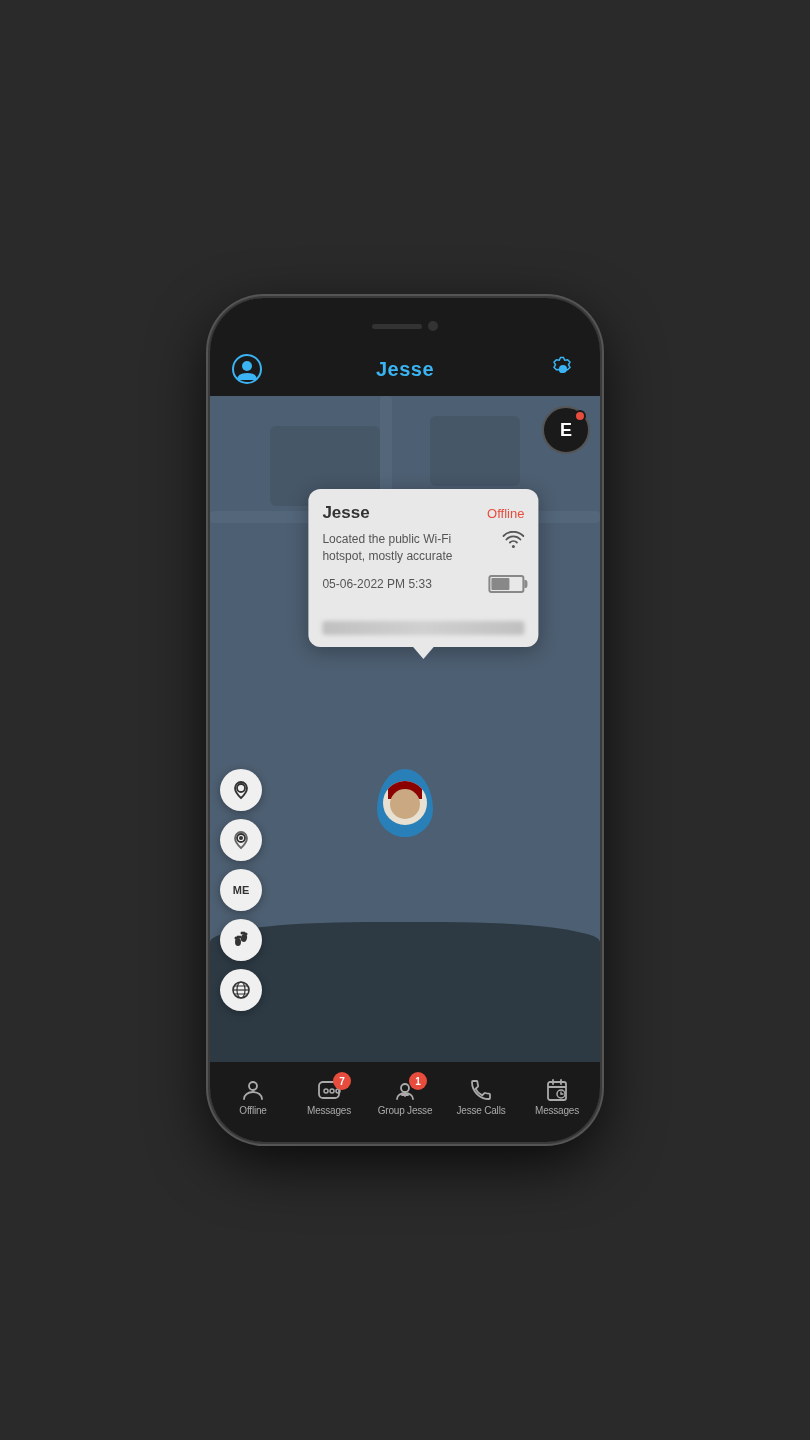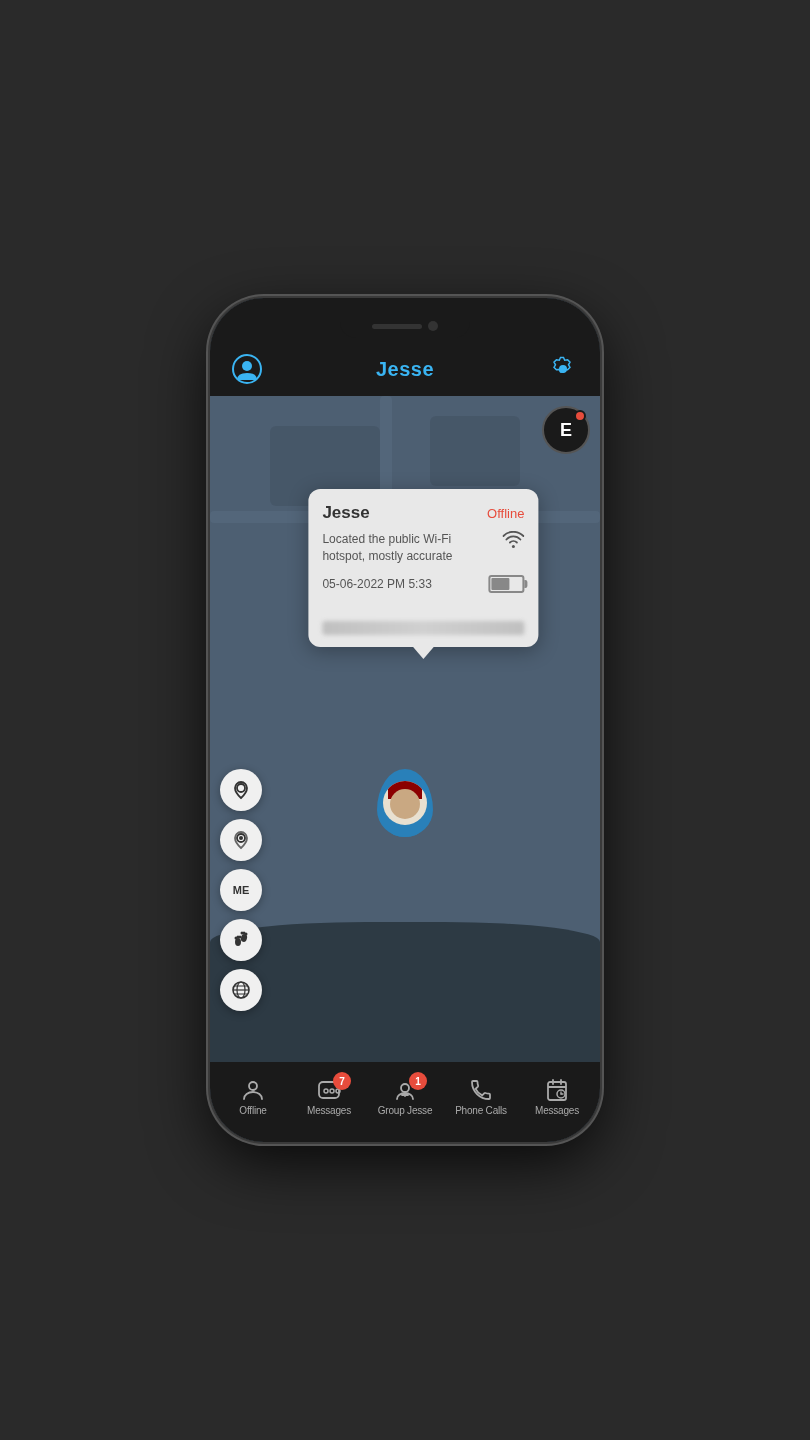--- a/index.html
+++ b/index.html
@@ -571,21 +571,21 @@
         </div>
         <span class="nav-label">Group Jesse</span>
       </div>
 
       <div class="nav-item">
         <div class="nav-icon">
           <svg width="24" height="24" viewBox="0 0 24 24" fill="none">
             <path d="M6.6 10.8c1.4 2.8 3.8 5.1 6.6 6.6l2.2-2.2c.3-.3.7-.4 1-.2 1.1.4 2.3.6 3.6.6.6 0 1 .4 1 1V20c0 .6-.4 1-1 1C10.6 21 3 13.4 3 4c0-.6.4-1 1-1h3.5c.6 0 1 .4 1 1 0 1.3.2 2.5.6 3.6.1.3 0 .7-.2 1L6.6 10.8z" stroke="#aaa" stroke-width="1.8" fill="none"></path>
           </svg>
         </div>
-        <span class="nav-label">Phone Calls</span>
+        <span class="nav-label">Jesse Calls</span>
       </div>
 
       <div class="nav-item">
         <div class="nav-icon">
           <svg width="24" height="24" viewBox="0 0 24 24" fill="none">
             <rect x="3" y="4" width="18" height="18" rx="2" stroke="#aaa" stroke-width="1.8" fill="none"></rect>
             <line x1="3" y1="9" x2="21" y2="9" stroke="#aaa" stroke-width="1.8"></line>
             <line x1="8" y1="2" x2="8" y2="6" stroke="#aaa" stroke-width="1.8" stroke-linecap="round"></line>
             <line x1="16" y1="2" x2="16" y2="6" stroke="#aaa" stroke-width="1.8" stroke-linecap="round"></line>
             <circle cx="16" cy="16" r="4" fill="none" stroke="#aaa" stroke-width="1.5"></circle>

